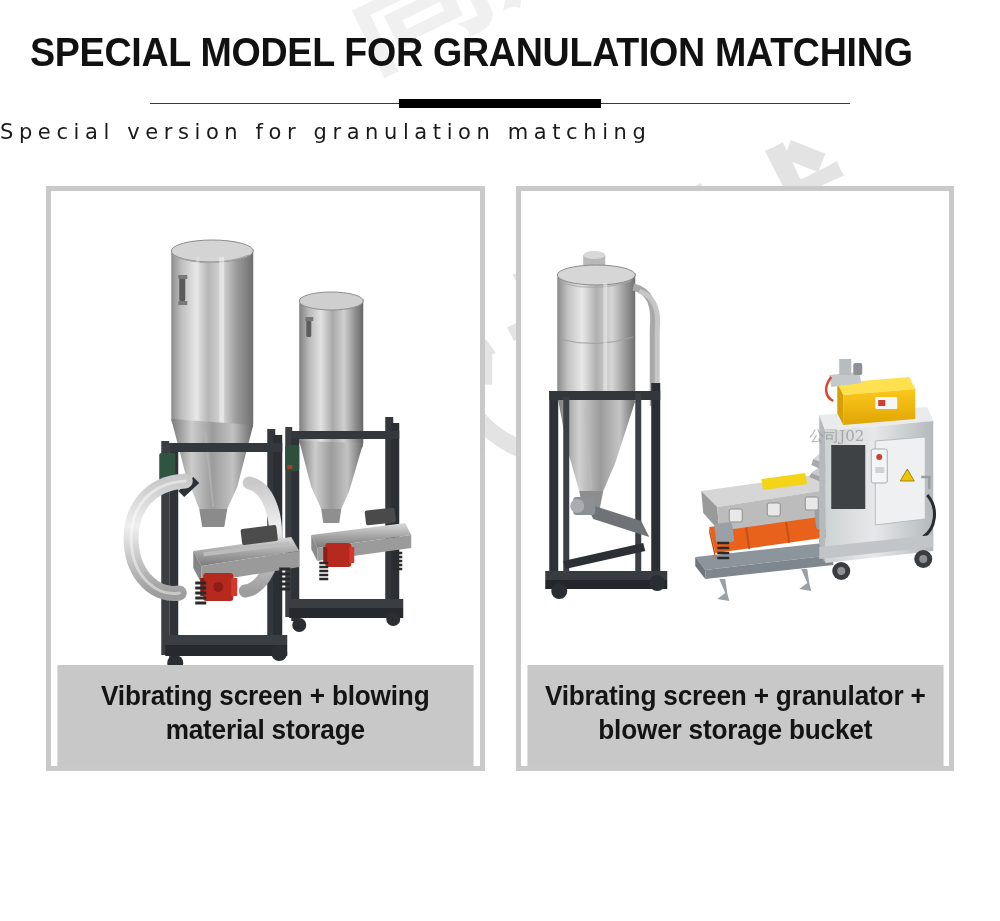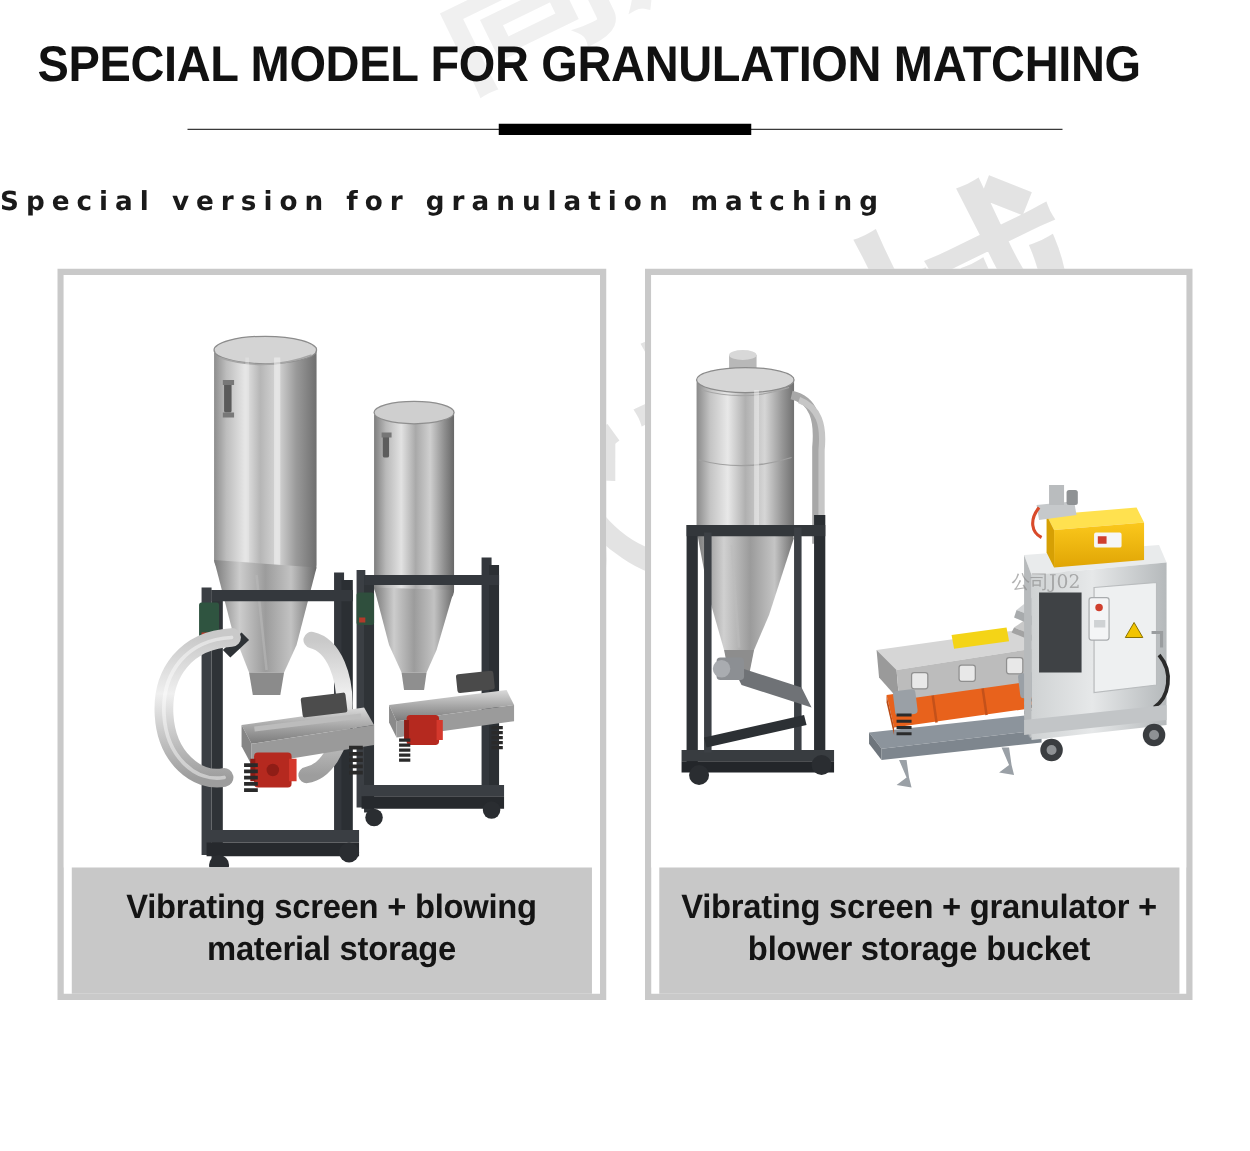--- a/index.html
+++ b/index.html
@@ -91,24 +91,24 @@
     position: absolute;
     left: 50%;
     transform: translateX(-50%);
     top: 1px;
     width: 202px;
     height: 9px;
     background: #000000;
   }
 
   .subtitle {
-    margin-top: 39px;
+    margin-top: 10px;
     font-family: "DejaVu Sans", sans-serif;
     font-size: 21px;
-    font-weight: 700;
+    font-weight: 400;
     color: #1a1a1a;
     letter-spacing: 5.6px;
     white-space: nowrap;
   }
 
   
   .cards {
     position: relative;
     z-index: 2;
     margin-top: 42px;

